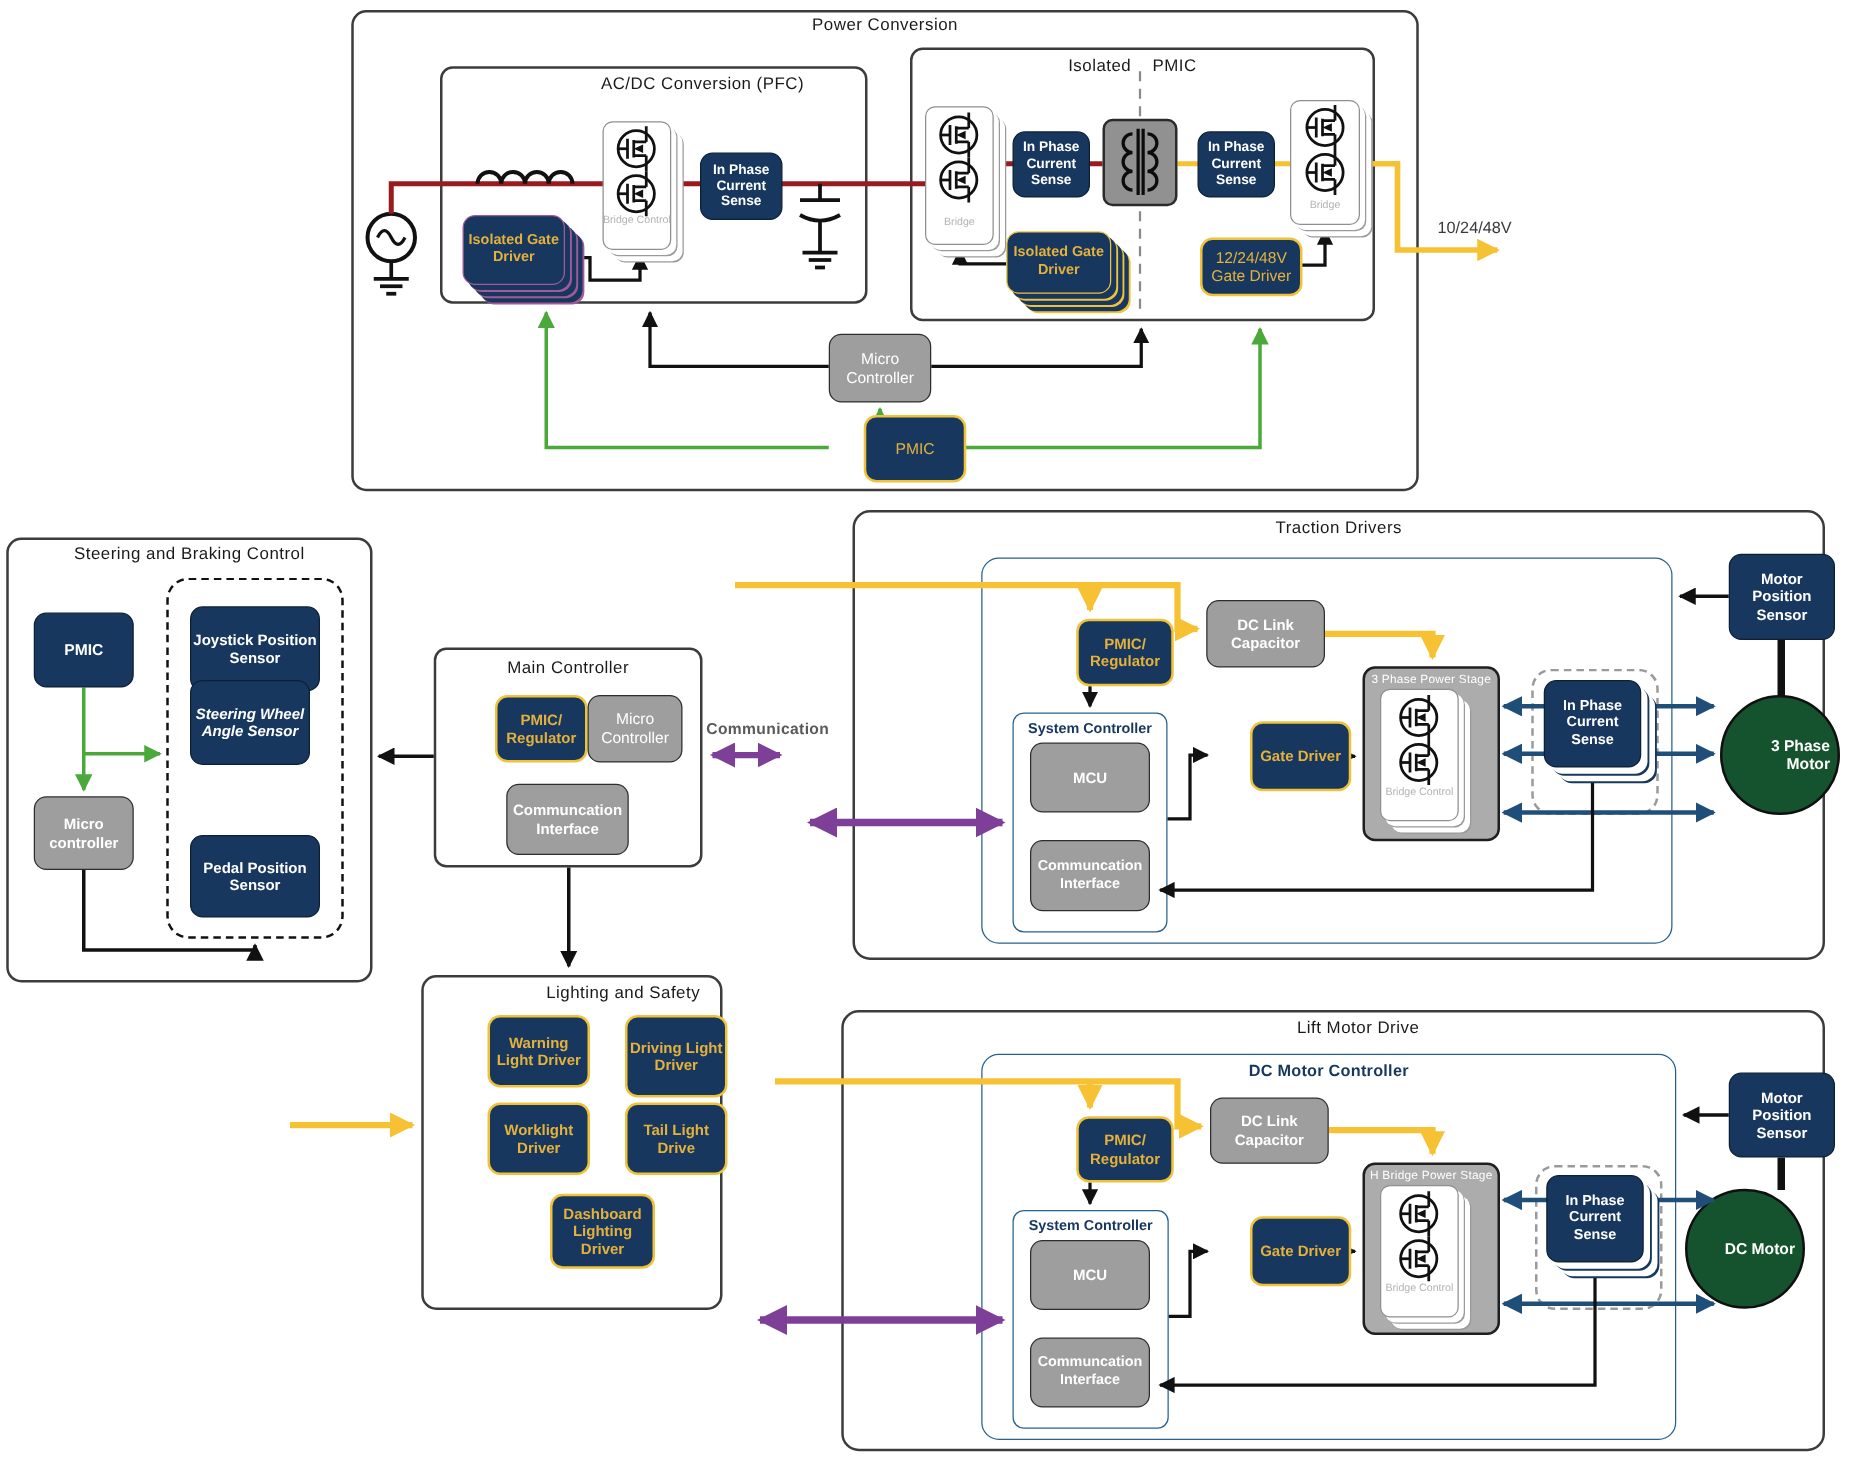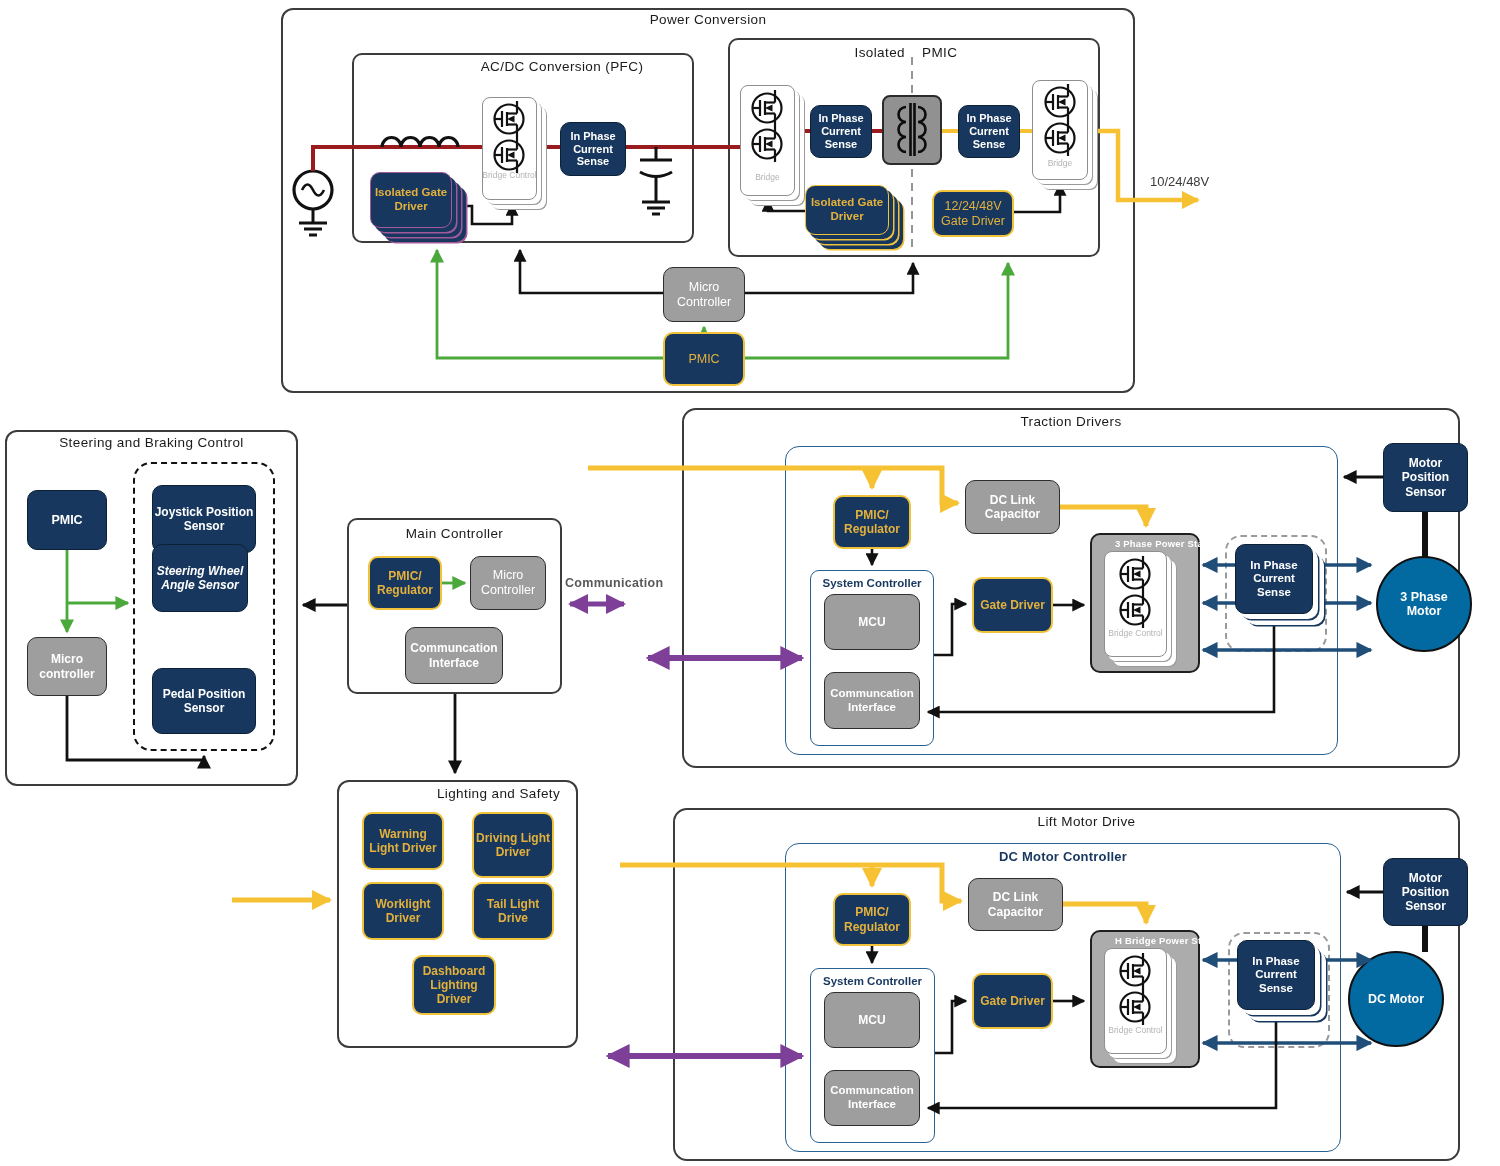--- a/index.html
+++ b/index.html
@@ -13,29 +13,29 @@
   .dashedblk{border:2.2px dashed #111;border-radius:18px;z-index:1;}
   .dashedgry{border:2px dashed #9a9a9a;border-radius:16px;z-index:1;}
   
   .title{z-index:3;font-size:13.5px;color:#1a1a1a;text-align:center;letter-spacing:.4px;}
   .ititle{z-index:3;font-size:13px;color:#17375E;font-weight:bold;text-align:center;letter-spacing:.2px;}
   .sctitle{z-index:3;font-size:11.5px;color:#17375E;font-weight:bold;text-align:center;}
   
   .lbl{z-index:3;display:flex;align-items:center;justify-content:center;text-align:center;
        font-weight:bold;line-height:1.18;}
   .navy{background:#17375E;color:#fff;border:1.6px solid #0d2136;border-radius:10px;font-size:12px;}
-  .navyg{background:#17375E;color:#E3B13C;border:2px solid #F0C23A;border-radius:10px;font-size:12px;}
+  .navyg{background:#17375E;color:#E3B13C;border:2px solid #F0C23A;border-radius:10px;font-size:12px;margin-left:28px;}
   .grayb{background:#9E9E9E;color:#fff;border:1.6px solid #2e2e2e;border-radius:10px;font-size:12px;}
   .stageb{background:#ACACAC;border:2px solid #1f1f1f;border-radius:10px;z-index:1;}
-  .stagettl{z-index:3;color:#fff;font-weight:bold;font-size:9.5px;letter-spacing:.2px;margin-left:25px;}
+  .stagettl{z-index:3;color:#fff;font-weight:normal;font-size:9.5px;text-align:center;letter-spacing:.2px;}
   .card{background:#fff;border:1.5px solid #8f8f8f;border-radius:8px;z-index:3;}
   .blab{z-index:4;color:#b3b3b3;font-size:8.5px;text-align:center;line-height:1.2;}
-  .motor{background:#0369a1;border:2.5px solid #101010;border-radius:50%;z-index:1;
+  .motor{background:#14532d;border:2.5px solid #101010;border-radius:50%;z-index:1;
          display:flex;align-items:center;justify-content:center;color:#fff;font-weight:bold;
-         font-size:12.5px;text-align:center;}
+         font-size:12.5px;text-align:right;}
   .xfmr{background:#919191;border:2px solid #2b2b2b;border-radius:8px;z-index:3;
         display:flex;align-items:center;justify-content:center;}
   
   .stk-w{box-shadow:4px 4px 0 #fff,5px 5px 0 #9a9a9a,9px 9px 0 #fff,10px 10px 0 #9a9a9a;}
   .stk-g{box-shadow:4px 4px 0 #17375E,5.5px 5.5px 0 #F0C23A,9px 9px 0 #17375E,10.5px 10.5px 0 #F0C23A,14px 14px 0 #17375E,15.5px 15.5px 0 #F0C23A;}
   .stk-p{box-shadow:4px 4px 0 #17375E,5.5px 5.5px 0 #A35A9B,9px 9px 0 #17375E,10.5px 10.5px 0 #A35A9B,14px 14px 0 #17375E,15.5px 15.5px 0 #A35A9B;}
   .stk-n{box-shadow:5px 5px 0 #fff,6.5px 6.5px 0 #17375E,11px 11px 0 #fff,12.5px 12.5px 0 #17375E;}
   .fets{position:absolute;z-index:4;overflow:visible;}
   #wires{position:absolute;left:0;top:0;z-index:2;pointer-events:none;}
   .small-gray{z-index:3;color:#595959;font-weight:bold;font-size:12.5px;letter-spacing:.3px;}

